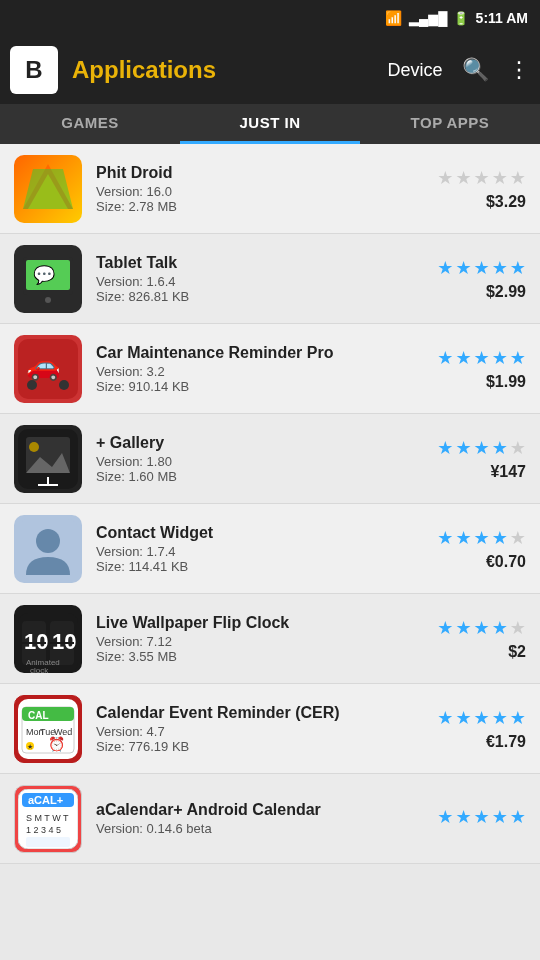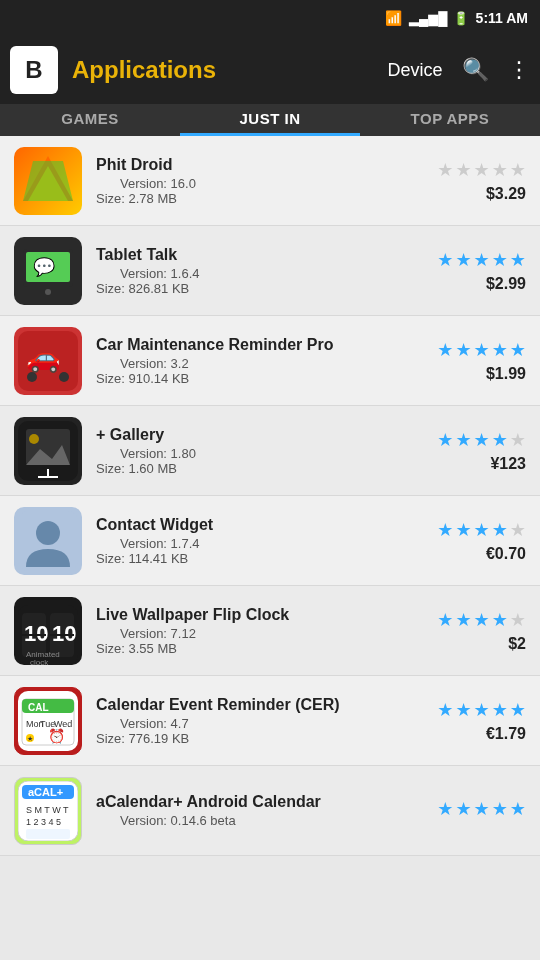--- a/index.html
+++ b/index.html
@@ -75,21 +75,21 @@
     }
     .header-icon {
       color: white;
       font-size: 22px;
       cursor: pointer;
     }
 
     
     .tabs {
       width: 100%;
-      height: 32px;
+      height: 40px;
       background: #333;
       display: flex;
       align-items: stretch;
     }
     .tab {
       flex: 1;
       display: flex;
       align-items: center;
       justify-content: center;
       color: #aaa;
@@ -138,21 +138,20 @@
     }
     .app-name {
       font-size: 16px;
       font-weight: bold;
       color: #222;
       margin-bottom: 2px;
     }
     .app-version {
       font-size: 13px;
       color: #555;
-      margin-left: 24px;
     }
     .app-size {
       font-size: 13px;
       color: #555;
     }
     .app-rating {
       display: flex;
       flex-direction: column;
       align-items: flex-end;
       justify-content: center;
@@ -193,21 +192,21 @@
     }
     .icon-clock {
       background: #1a1a1a;
       align-items: flex-end;
     }
     .icon-calendar {
       background: #b91c1c;
       border: 1px solid #b91c1c;
     }
     .icon-acalendar {
-      background: #bef264;
+      background: #ef4444;
       border: 1px solid #ccc;
     }
   </style>
 </head>
 <body>
 
 <div class="status-bar">
   <div class="status-icons">
 
     <span style="color:white;font-size:14px;">📶</span>
@@ -339,21 +338,21 @@
       <div class="app-size">Size: 1.60 MB</div>
     </div>
     <div class="app-rating">
       <div class="stars">
         <span class="star full">★</span>
         <span class="star full">★</span>
         <span class="star full">★</span>
         <span class="star half">★</span>
         <span class="star empty">★</span>
       </div>
-      <div class="app-price">¥123</div>
+      <div class="app-price">¥147</div>
     </div>
   </div>
 
   <div class="app-item">
     <div class="app-icon icon-contact">
       <svg width="60" height="60" viewBox="0 0 60 60">
         <rect width="60" height="60" rx="10" fill="#b0c4de"></rect>
         <circle cx="30" cy="22" r="12" fill="#6688aa"></circle>
         <path d="M8 56 Q8 38 30 38 Q52 38 52 56" fill="#6688aa"></path>
       </svg>

